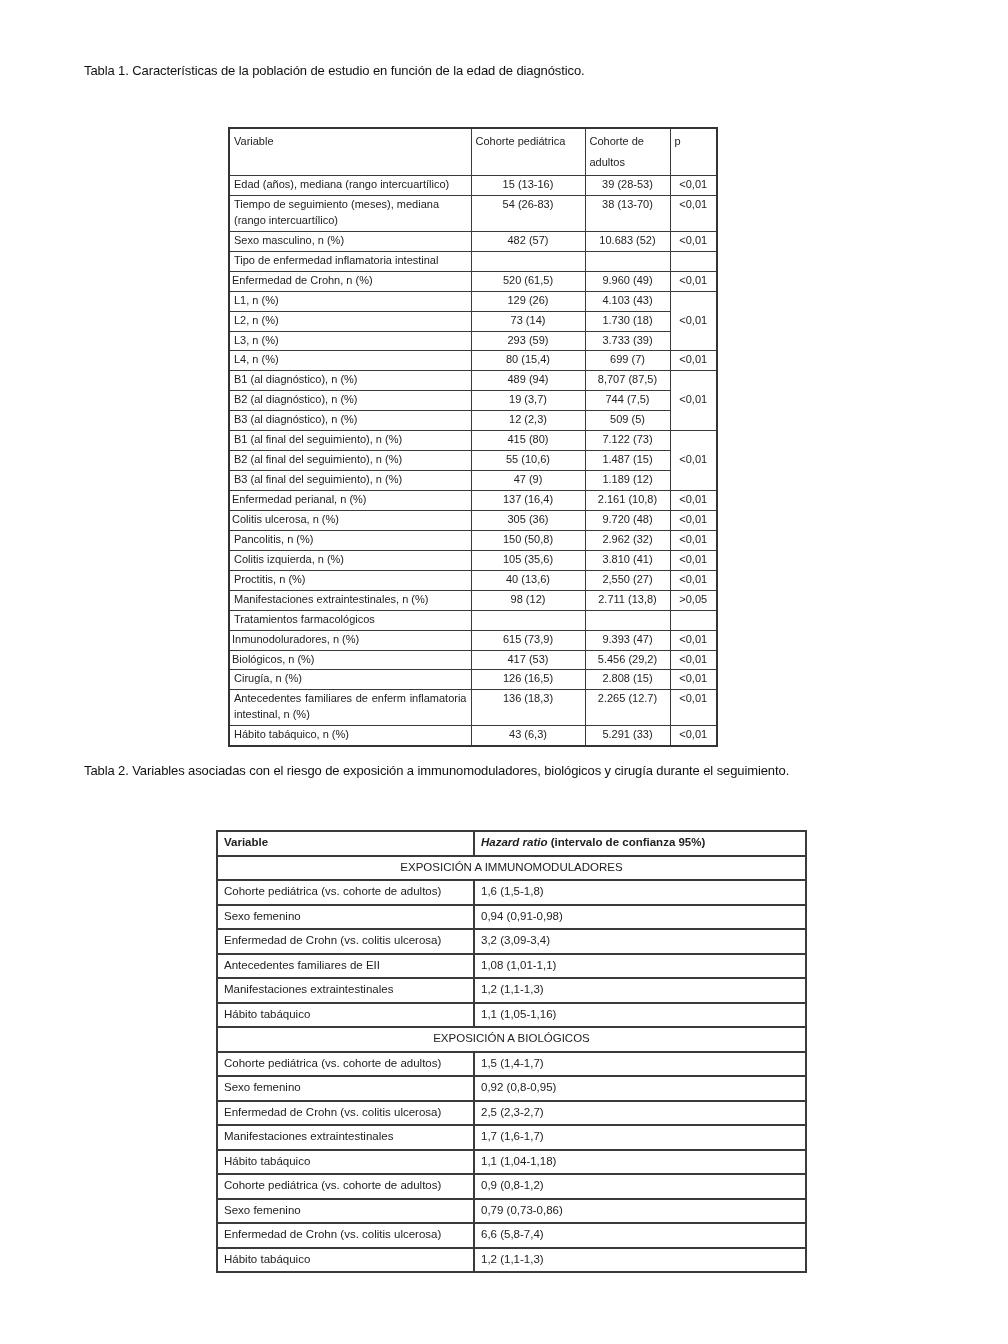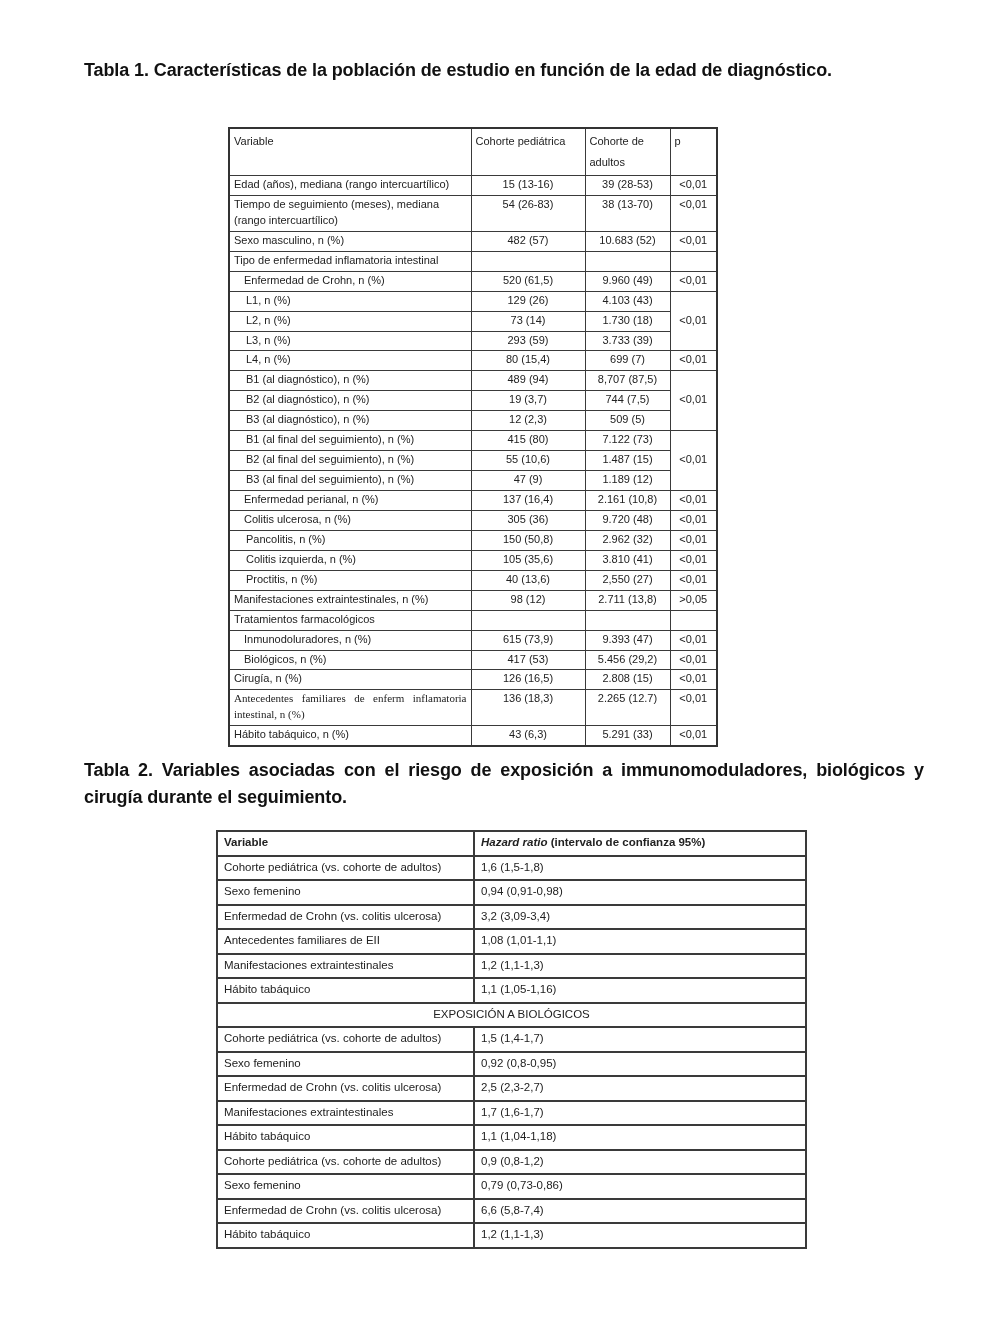--- a/index.html
+++ b/index.html
@@ -9,22 +9,22 @@
   }
   #page {
     position: relative;
     width: 1008px;
     height: 1344px;
     background: #ffffff;
     overflow: hidden;
   }
   .caption {
     position: absolute;
-    font-weight: bold;
-    font-size: 18px;
+    font-weight: normal;
+    font-size: 13px;
     line-height: 27px;
     color: #111111;
     letter-spacing: -0.1px;
     text-align: justify;
   }
   #title1 { left: 84px; top: 57px; width: 880px; }
   #title2 { left: 84px; top: 757px; width: 840px; }
 
   
   #table1 {
@@ -46,23 +46,23 @@
   #table1 .hdr td {
     text-align: left;
     line-height: 1.9;
     padding-top: 2px;
     height: 42px;
   }
   #table1 .hdr td.lbl { text-align: left; }
   #table1 .lbl  { text-align: left; }
   #table1 .val  { text-align: center; }
   #table1 .ind0 { padding-left: 4px; margin-top: 12px; }
-  #table1 .ind1 { padding-left: 14px; }
-  #table1 .ind2 { padding-left: 16px; }
-  #table1 .just { text-align: justify; font-family: Liberation Serif, serif; }
+  #table1 .ind1 { padding-left: 2px; }
+  #table1 .ind2 { padding-left: 4px; }
+  #table1 .just { text-align: justify; }
   #table1 .pm   { vertical-align: middle; }
 
   
   #table2 {
     position: absolute;
     left: 216px; top: 830px;
     width: 589px;
     border-collapse: collapse;
     table-layout: fixed;
     font-size: 11.5px;
@@ -267,20 +267,23 @@
     <colgroup>
       <col style="width:257px">
         <col style="width:332px">
     </colgroup>
     <tbody>
       <tr class="hdr">
         <td class="lbl2">Variable</td>
         <td class="val2"><i>Hazard ratio</i><span> (intervalo de confianza 95%)</span></td>
       </tr>
 
+    <tr>
+          <td class="sec" colspan="2">EXPOSICIÓN A IMMUNOMODULADORES</td>
+        </tr>
         <tr>
           <td class="lbl2">Cohorte pediátrica (vs. cohorte de adultos)</td>
           <td class="val2">1,6 (1,5-1,8)</td>
         </tr>
         <tr>
           <td class="lbl2">Sexo femenino</td>
           <td class="val2">0,94 (0,91-0,98)</td>
         </tr>
         <tr>
           <td class="lbl2">Enfermedad de Crohn (vs. colitis ulcerosa)</td>

